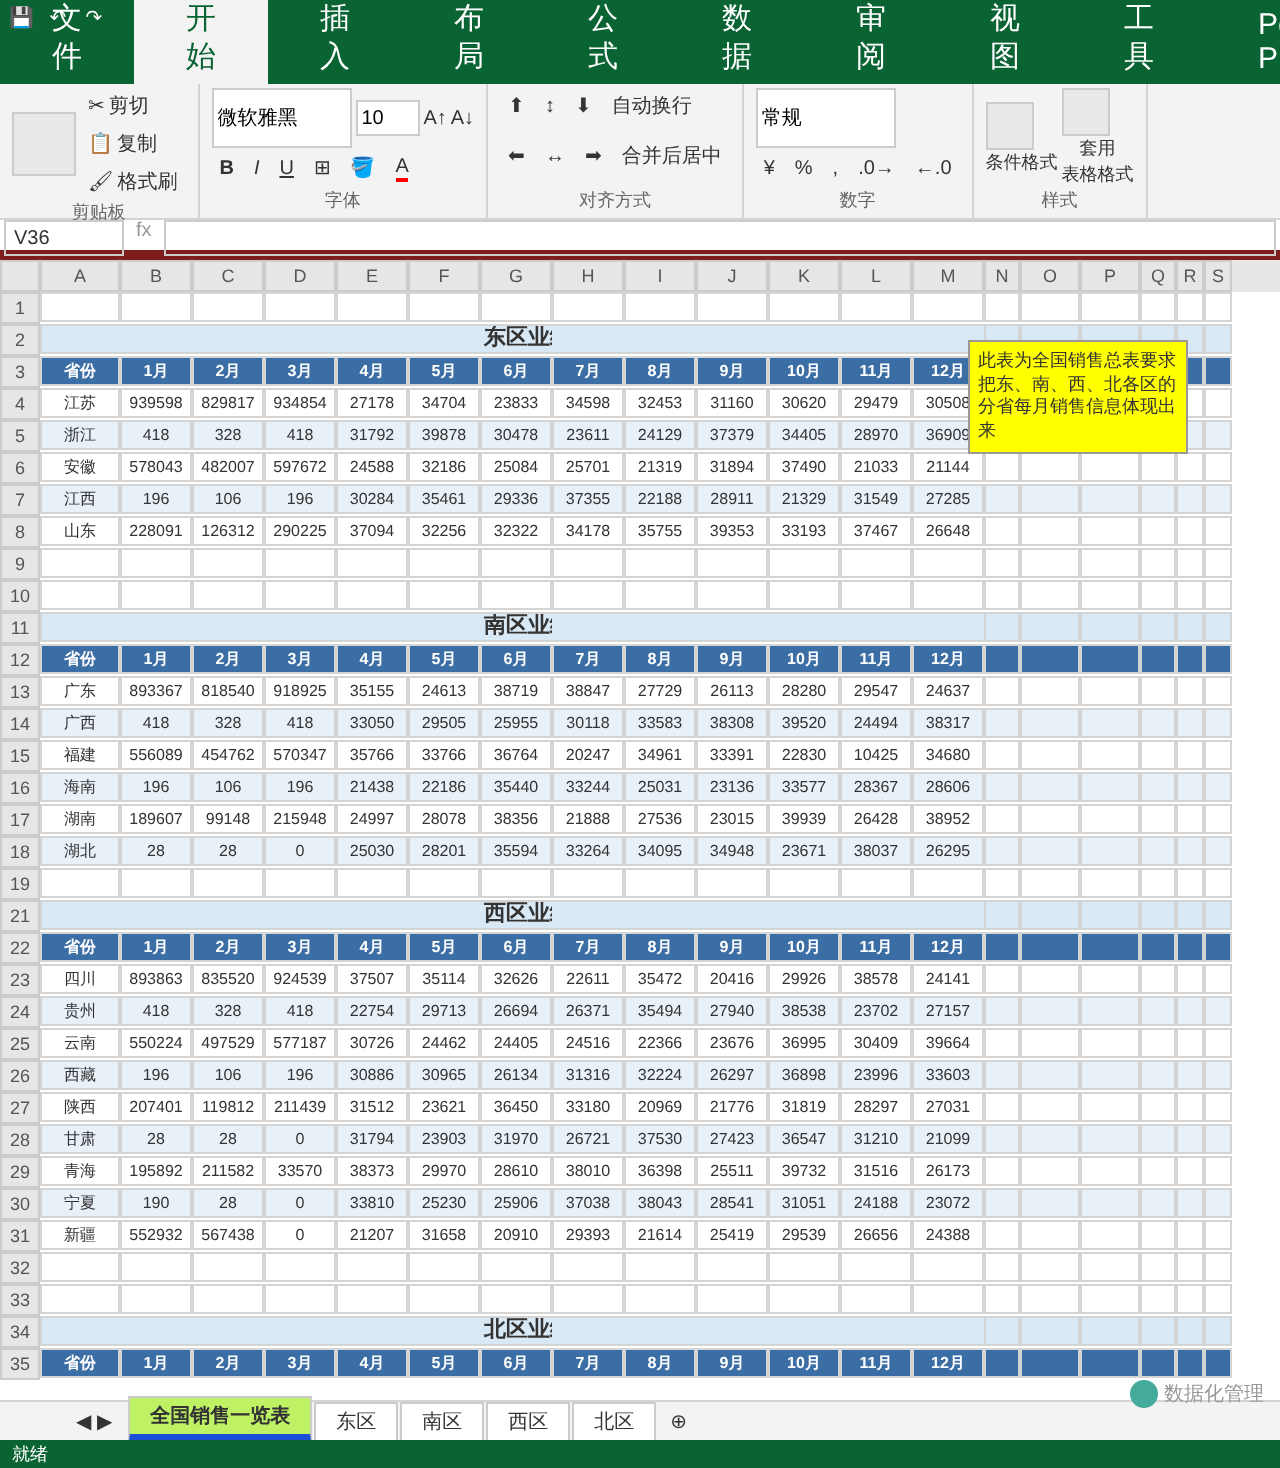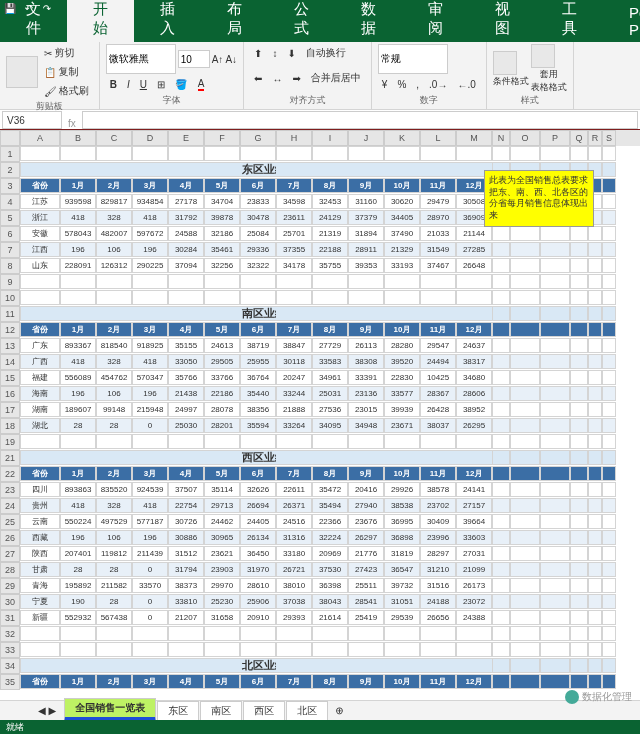--- a/index.html
+++ b/index.html
@@ -11,21 +11,21 @@
 .tab{padding:4px 26px;color:#fff;font-size:15px;cursor:pointer}
 .tab.active{background:#f3f3f3;color:#0a6332}
 .ribbon{height:68px;background:#f3f3f3;border-bottom:1px solid #d4d4d4;display:flex;font-size:10px}
 .rgroup{border-right:1px solid #d4d4d4;padding:2px 6px;display:flex;flex-direction:column;justify-content:space-between}
 .rgroup-label{text-align:center;color:#666;font-size:9px}
 .rbig{width:32px;height:32px;background:#e8e8e8;border:1px solid #ccc}
 .rrow{display:flex;gap:2px;align-items:center}
 .rbtn{padding:1px 3px;border:1px solid transparent;font-size:10px;display:flex;align-items:center;gap:2px}
 .fontsel{width:70px;height:30px;border:1px solid #ccc;background:#fff;font-size:10px;padding:0 2px}
 .sizesel{width:32px;height:18px;border:1px solid #ccc;background:#fff;font-size:10px;padding:0 2px}
-.namebox-row{height:20px;background:#fff;border-bottom:1px solid #7f1d1d;display:flex;align-items:flex-end}
+.namebox-row{height:20px;background:#fff;border-bottom:5px solid #7f1d1d;display:flex;align-items:flex-start}
 .namebox{width:60px;height:18px;border:1px solid #ccc;margin:0 2px;padding:0 4px;font-size:10px;display:flex;align-items:center}
 .fxbar{flex:1;height:18px;border:1px solid #ccc;margin:0 2px}
 .grid-area{position:relative;height:570px;overflow:auto;background:#fff}
 .colhdrs{display:flex;position:sticky;top:0;background:#e6e6e6;z-index:2}
 .corner{width:20px;height:16px;border:1px solid #ccc;background:#e6e6e6}
 .colhdr{height:16px;border:1px solid #ccc;background:#e6e6e6;text-align:center;font-size:9px;color:#555;line-height:14px}
 .rowflex{display:flex}
 .rowhdr{width:20px;border:1px solid #ccc;background:#e6e6e6;text-align:center;font-size:9px;color:#555;line-height:14px}
 .cell{height:15px;border:1px solid #d4d4d4;font-size:8px;padding:0 2px;overflow:hidden;white-space:nowrap;text-align:center;line-height:13px}
 .cA{width:40px}.cB{width:36px}.cC{width:36px}.cD{width:36px}.cE{width:36px}.cF{width:36px}.cG{width:36px}.cH{width:36px}.cI{width:36px}.cJ{width:36px}.cK{width:36px}.cL{width:36px}.cM{width:36px}.cN{width:18px}.cO{width:30px}.cP{width:30px}.cQ{width:18px}.cR{width:14px}.cS{width:14px}

